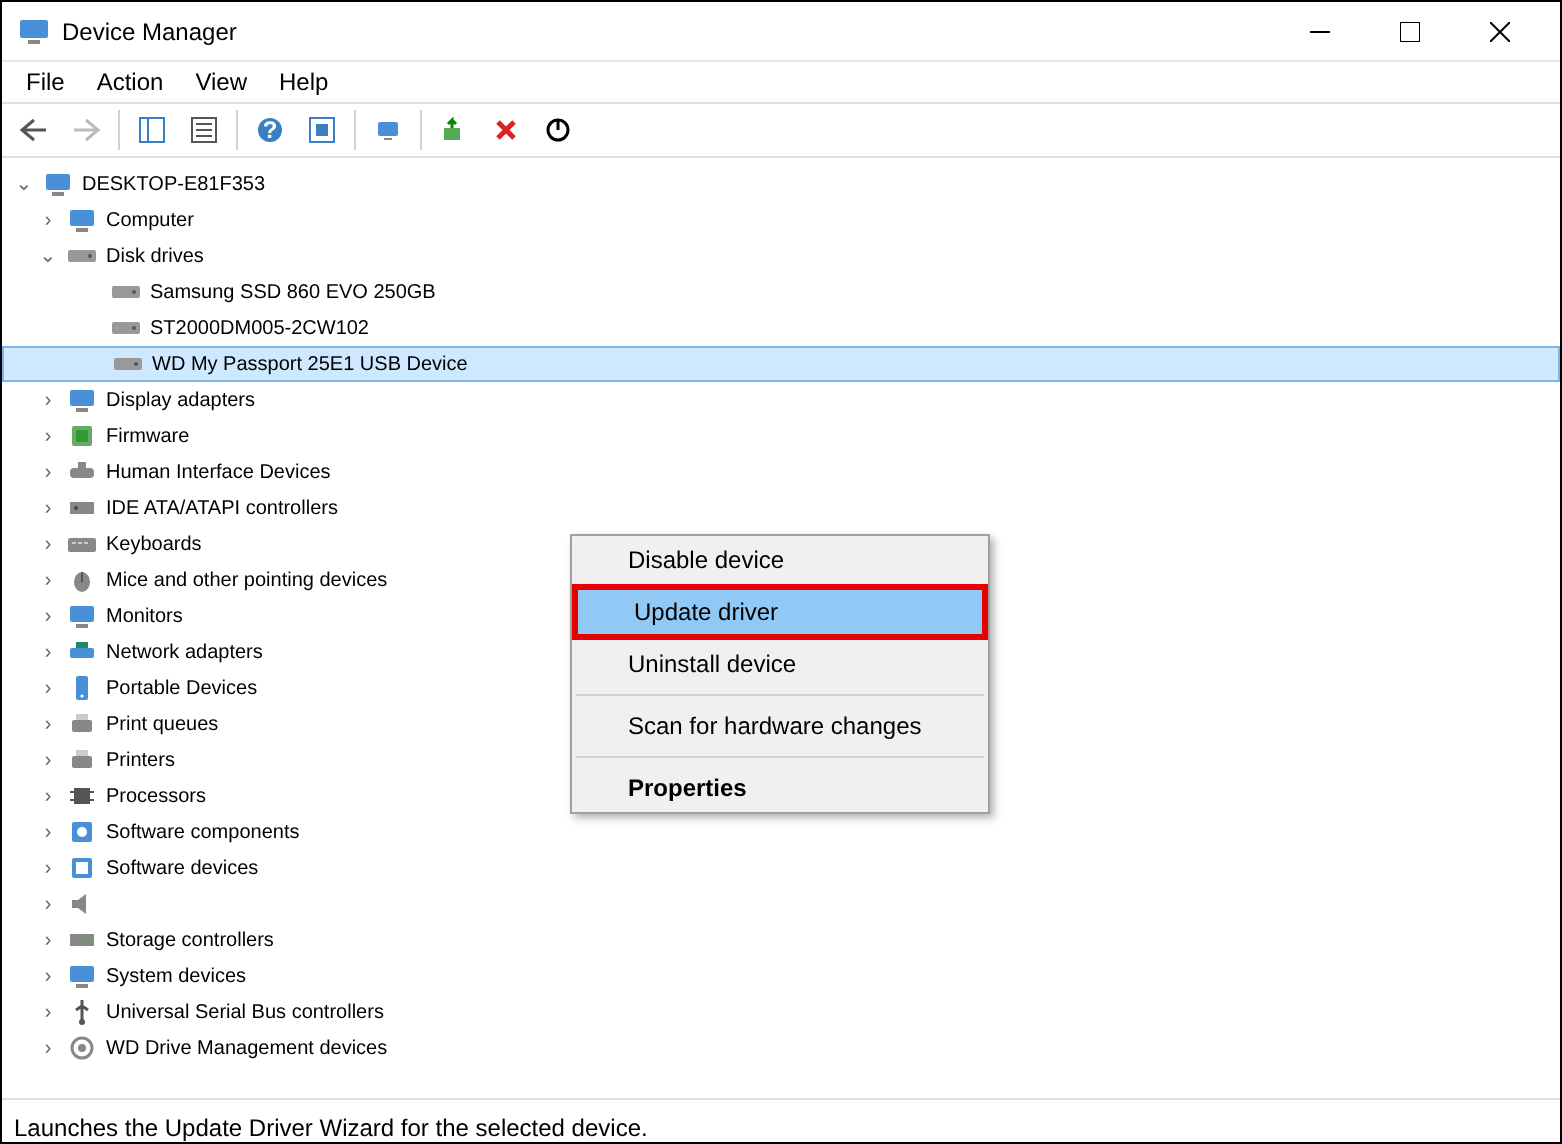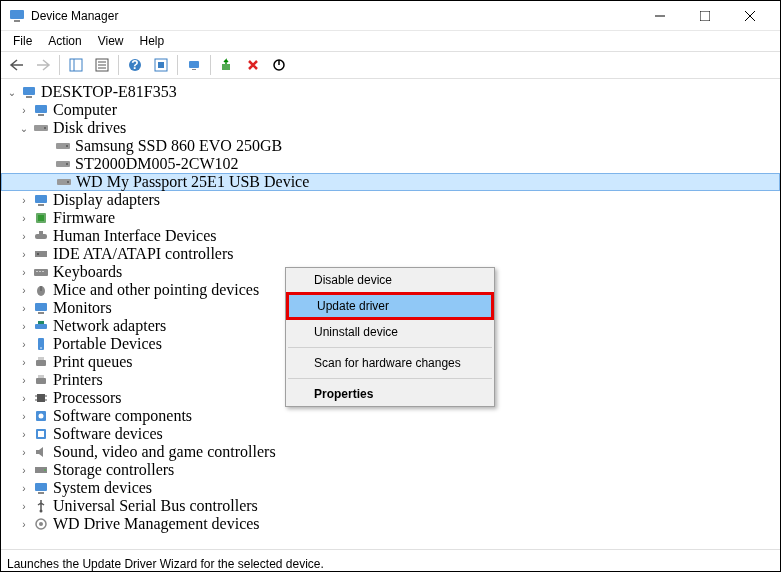--- a/index.html
+++ b/index.html
@@ -16,21 +16,21 @@
     
     .toolbar { height: 28px; display: flex; align-items: center; padding: 2px 4px; border-top: 1px solid #e0e0e0; border-bottom: 1px solid #e0e0e0; gap: 2px; }
     .tbtn { width: 24px; height: 24px; display: flex; align-items: center; justify-content: center; cursor: pointer; border: 1px solid transparent; }
     .tsep { width: 1px; height: 20px; background: #d0d0d0; margin: 0 2px; }
     
     .content { flex: 1; overflow: auto; padding: 4px 0; position: relative; }
     .tree-node { display: flex; align-items: center; height: 18px; padding-left: 4px; cursor: pointer; white-space: nowrap; }
     .tree-node.selected { background: #cde8ff; border: 1px solid #7eb4ea; height: 18px; text-align: center; }
     .tree-arrow { width: 14px; height: 14px; display: flex; align-items: center; justify-content: center; color: #666; font-size: 10px; }
     .tree-icon { width: 16px; height: 16px; margin: 0 4px 0 2px; flex-shrink: 0; }
-    .tree-label { font-size: 16px; font-family: Liberation Serif, serif; }
+    .tree-label { font-size: 10px; }
     .indent-1 { padding-left: 16px; }
     .indent-3 { padding-left: 52px; }
     
     .statusbar { height: 22px; display: flex; align-items: flex-end; padding: 0 6px; border-top: 1px solid #e0e0e0; font-size: 12px; }
     
     .context-menu { position: absolute; top: 188px; left: 284px; width: 210px; background: #f0f0f0; border: 1px solid #a0a0a0; box-shadow: 2px 2px 4px rgba(0,0,0,0.3); z-index: 100; }
     .ctx-item { height: 24px; display: flex; align-items: center; padding: 0 28px; cursor: pointer; font-size: 12px; }
     .ctx-item.highlight { background: #90c8f6; border: 3px solid #e60000; box-sizing: border-box; height: 28px; }
     .ctx-item.bold { font-weight: bold; }
     .ctx-sep { height: 1px; background: #d0d0d0; margin: 3px 2px; }
@@ -303,21 +303,20 @@
           <rect x="3" y="3" width="10" height="10" fill="#4a90d9" rx="1"></rect>
           <rect x="5" y="5" width="6" height="6" fill="#fff"></rect>
         </svg>
         <span class="tree-label">Software devices</span>
       </div>
       <div class="tree-node indent-1">
         <span class="tree-arrow">›</span>
         <svg class="tree-icon" viewBox="0 0 16 16">
           <path d="M3 6 L6 6 L10 3 L10 13 L6 10 L3 10 Z" fill="#888"></path>
         </svg>
-        <span class="tree-label">Sound, video and game controllers</span>
       </div>
       <div class="tree-node indent-1">
         <span class="tree-arrow">›</span>
         <svg class="tree-icon" viewBox="0 0 16 16">
           <rect x="2" y="5" width="12" height="6" fill="#888"></rect>
           <circle cx="12" cy="8" r="1" fill="#5a5"></circle>
         </svg>
         <span class="tree-label">Storage controllers</span>
       </div>
       <div class="tree-node indent-1">

